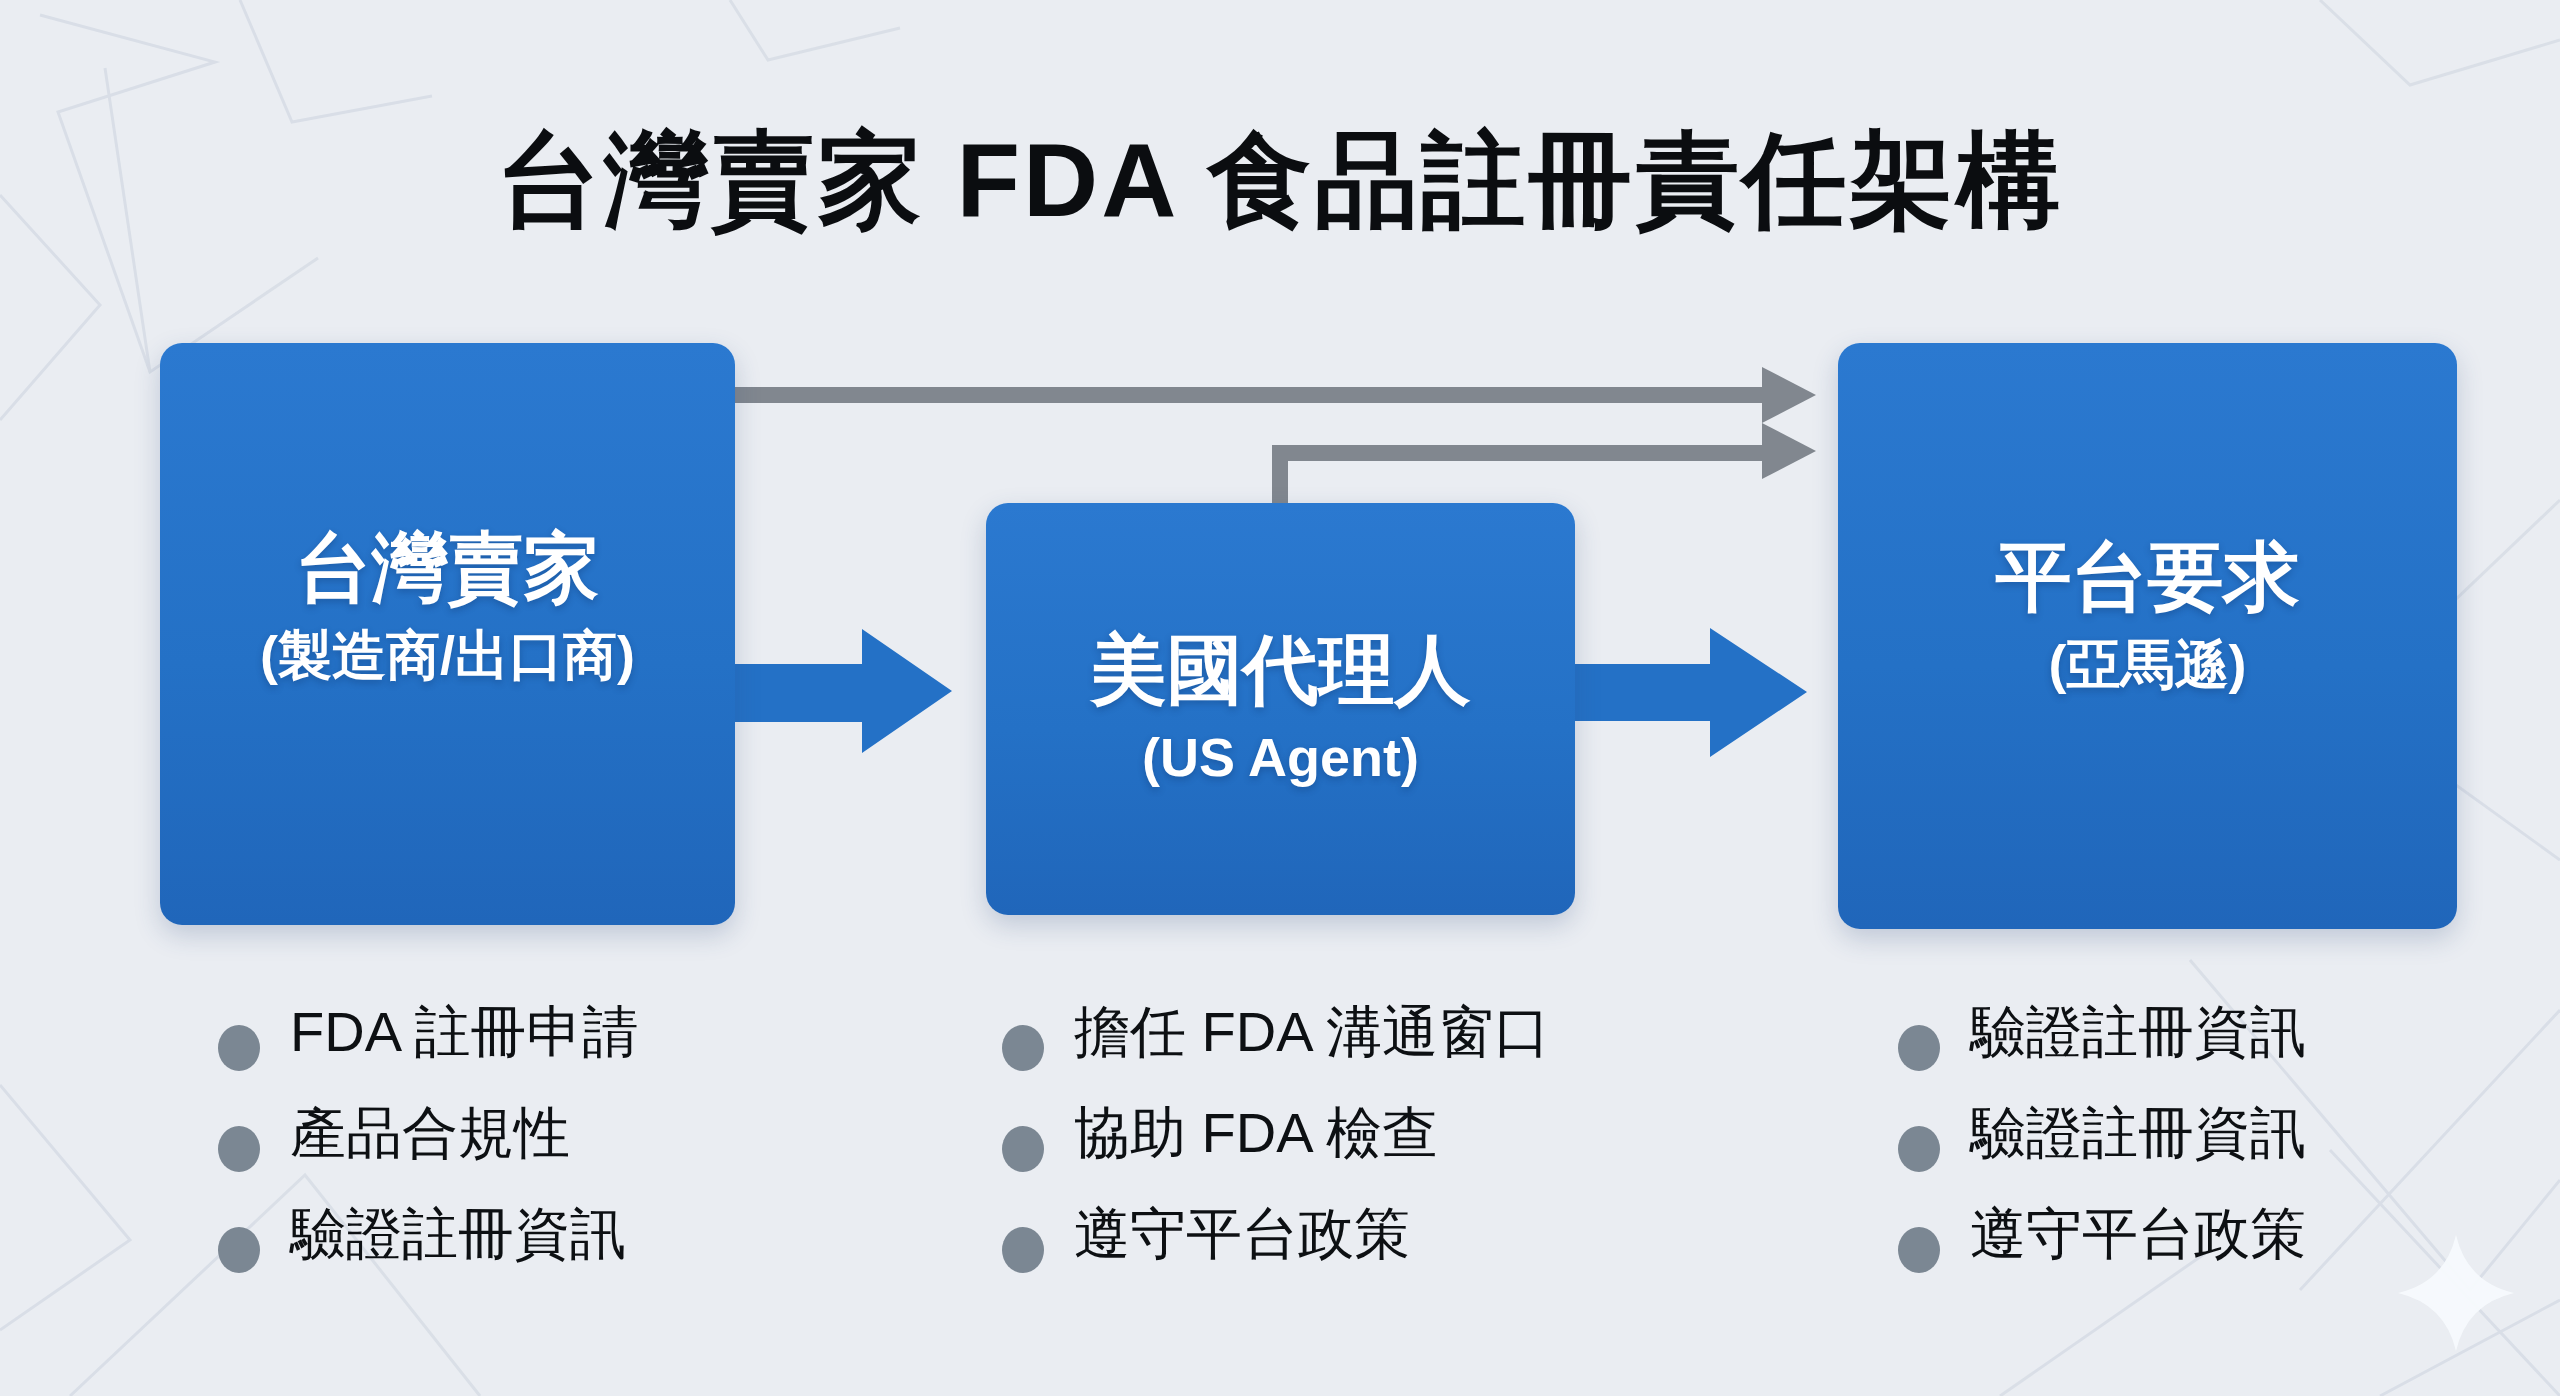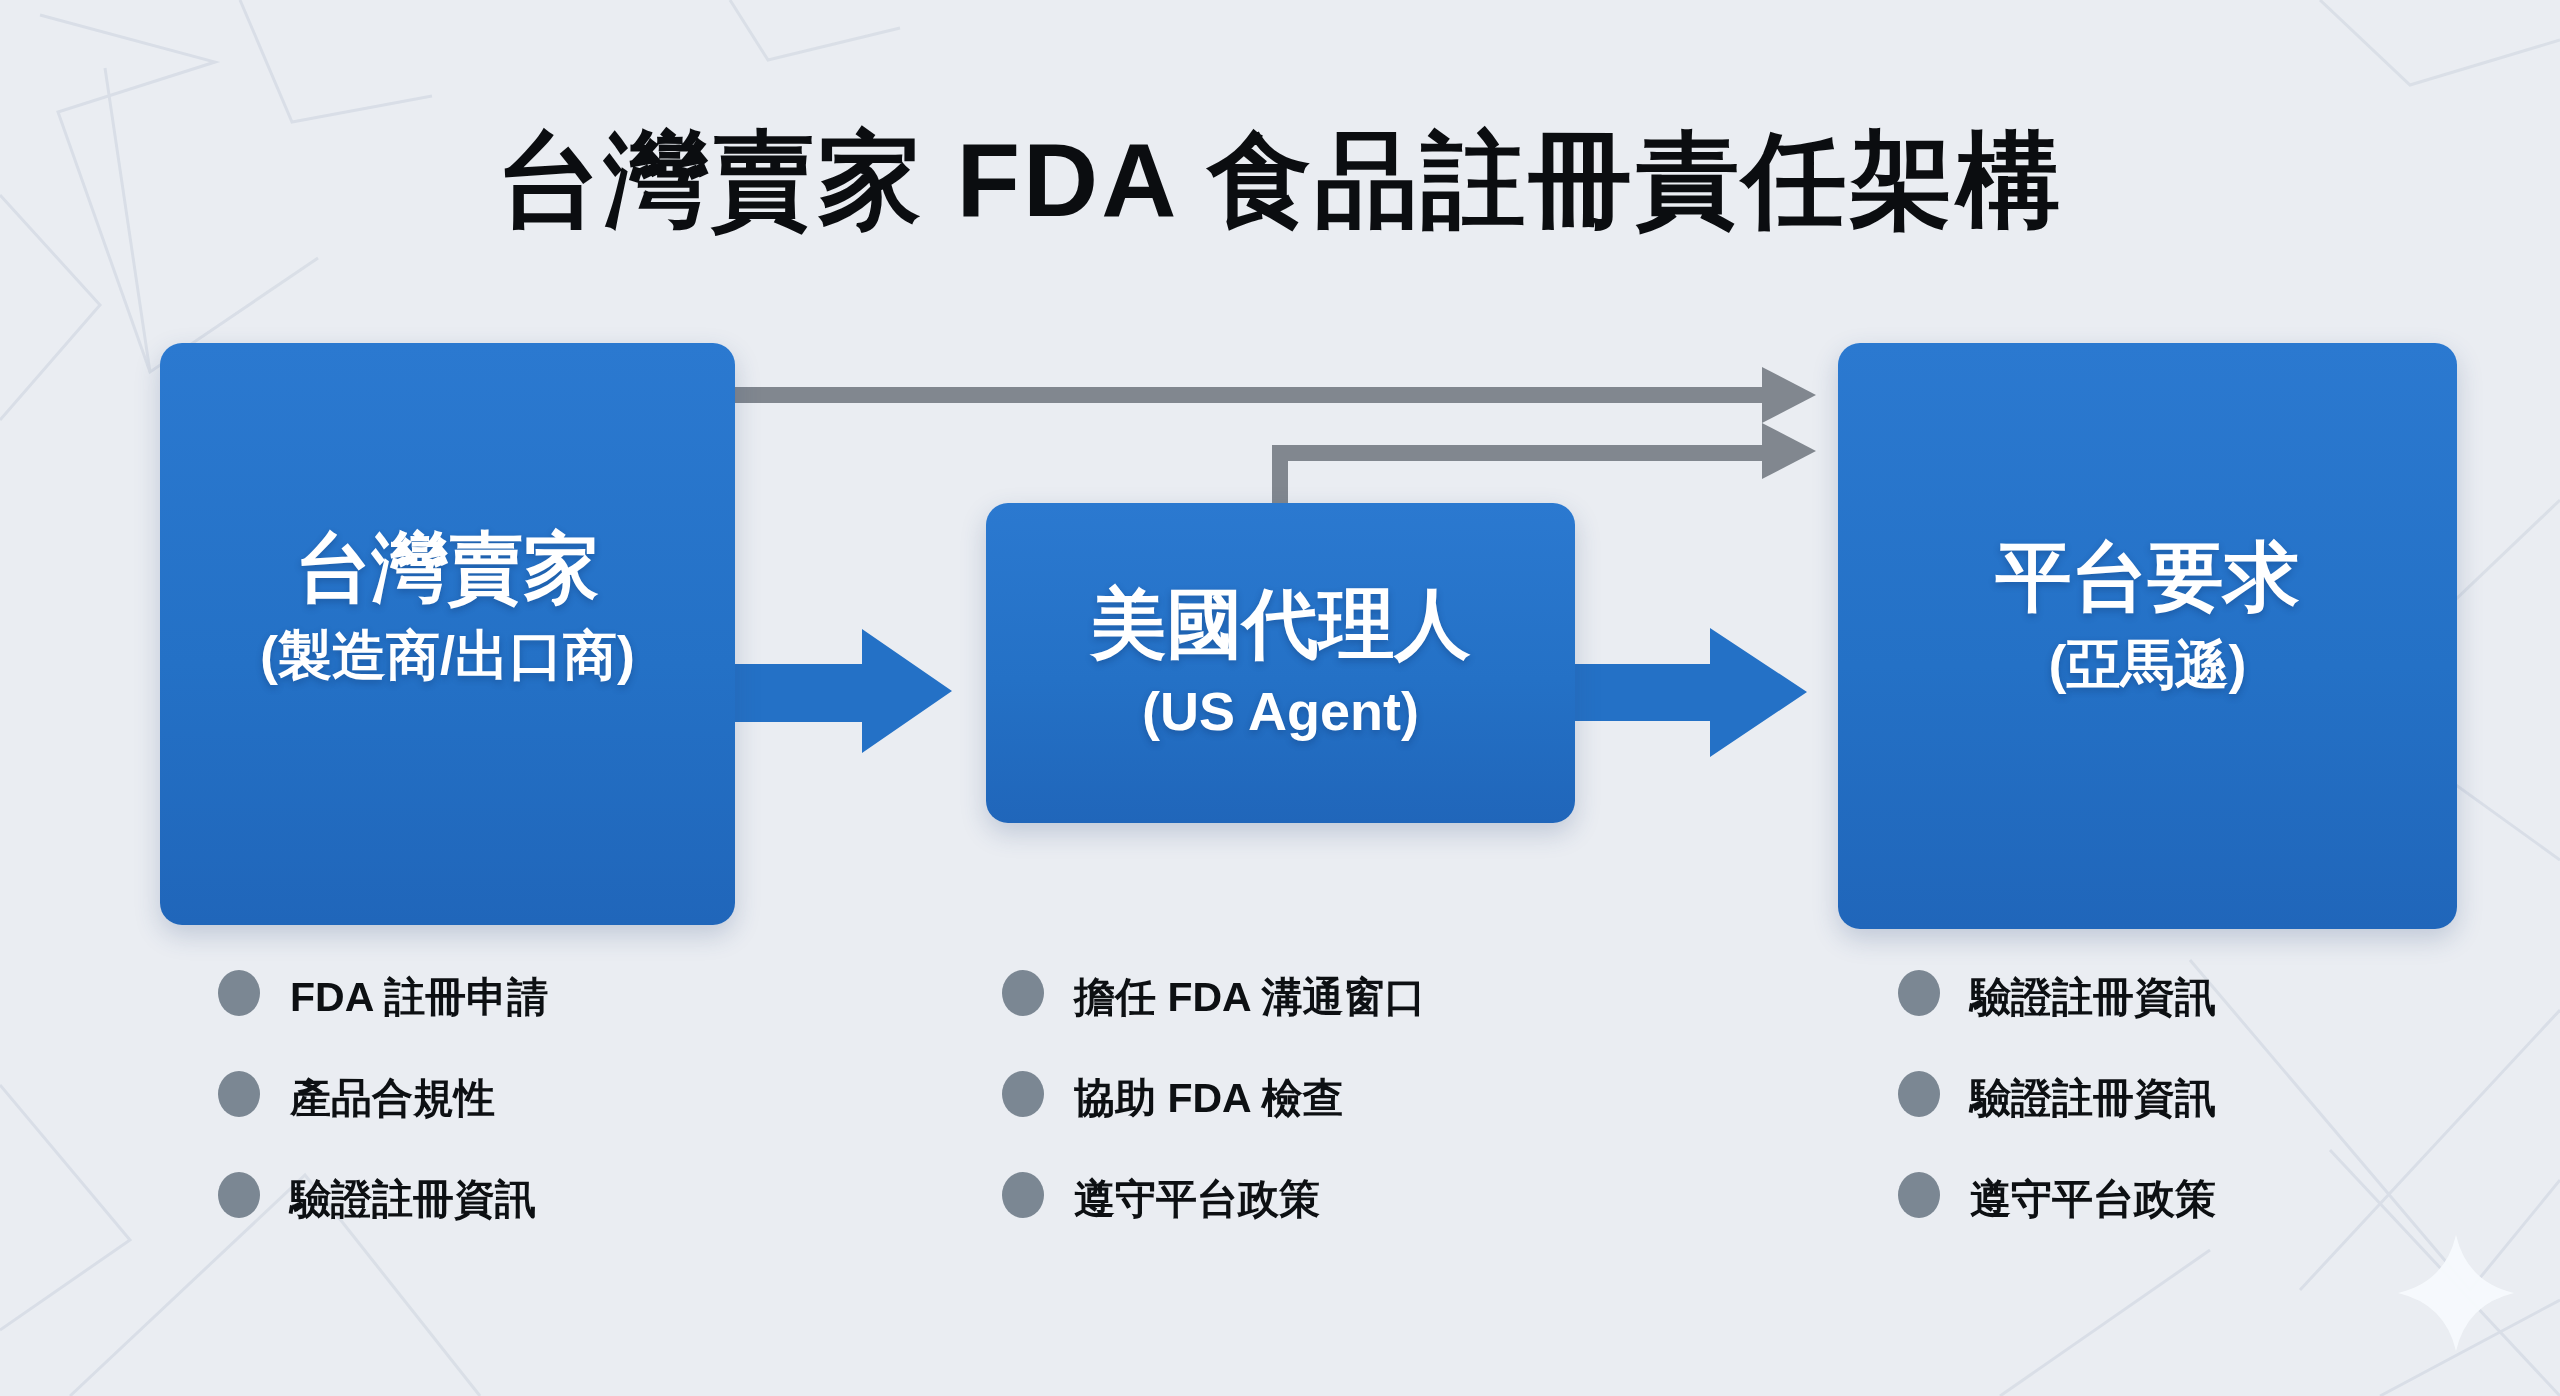--- a/index.html
+++ b/index.html
@@ -28,34 +28,34 @@
   }
   .node .main{
     font-size:76px;font-weight:800;line-height:1.12;
     text-shadow:0 3px 7px rgba(10,40,90,.30);
   }
   .node .sub{
     font-size:54px;font-weight:700;margin-top:16px;line-height:1.1;
     text-shadow:0 3px 7px rgba(10,40,90,.30);
   }
   #box-seller{left:160px;top:343px;width:575px;height:582px;padding-bottom:58px;}
-  #box-agent{left:986px;top:503px;width:589px;height:320px;padding-bottom:4px;}
+  #box-agent{left:986px;top:503px;width:589px;height:412px;padding-bottom:4px;}
   #box-platform{left:1838px;top:343px;width:619px;height:586px;padding-bottom:44px;}
   .bullet-list{
     position:absolute;top:970px;
     display:flex;flex-direction:column;
     margin:0;padding:0;list-style:none;
   }
   #list-seller{left:218px;}
   #list-agent{left:1002px;}
   #list-platform{left:1898px;}
   .bullet-item{
     height:101px;
-    display:flex;align-items:flex-start;gap:30px;
-    font-size:41px;font-weight:700;color:#0D1013;white-space:nowrap;
+    display:flex;align-items:flex-end;gap:30px;
+    font-size:56px;font-weight:400;color:#0D1013;white-space:nowrap;
   }
   .bullet-dot{
     width:42px;height:46px;border-radius:50%;
     background:#7B8793;flex:none;
   }
 </style>
 </head>
 <body>
 
 <div class="stage">

